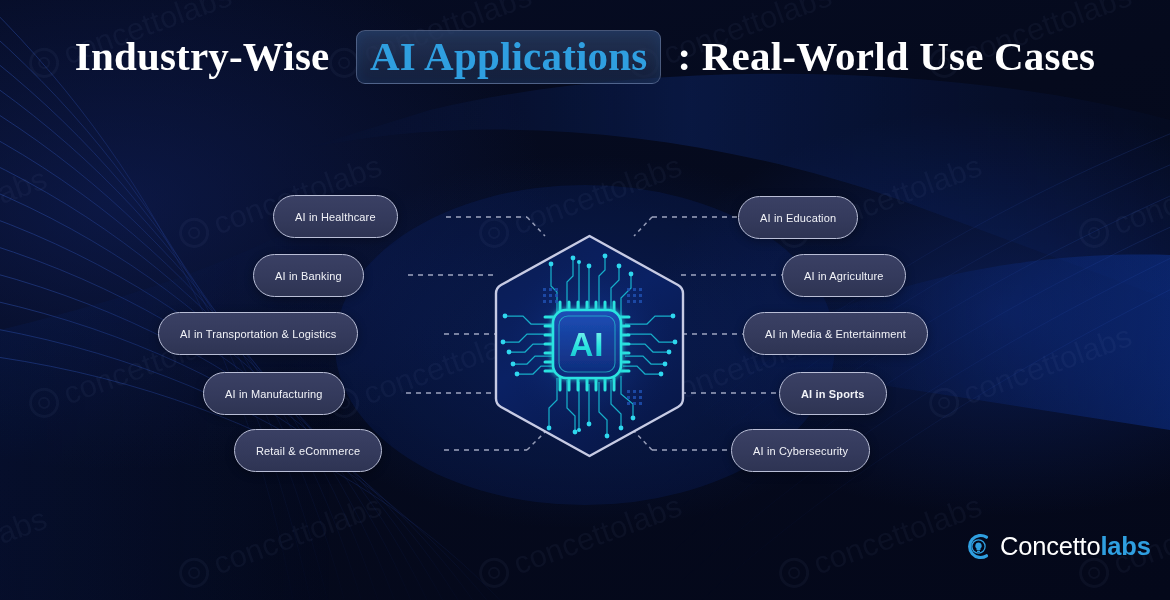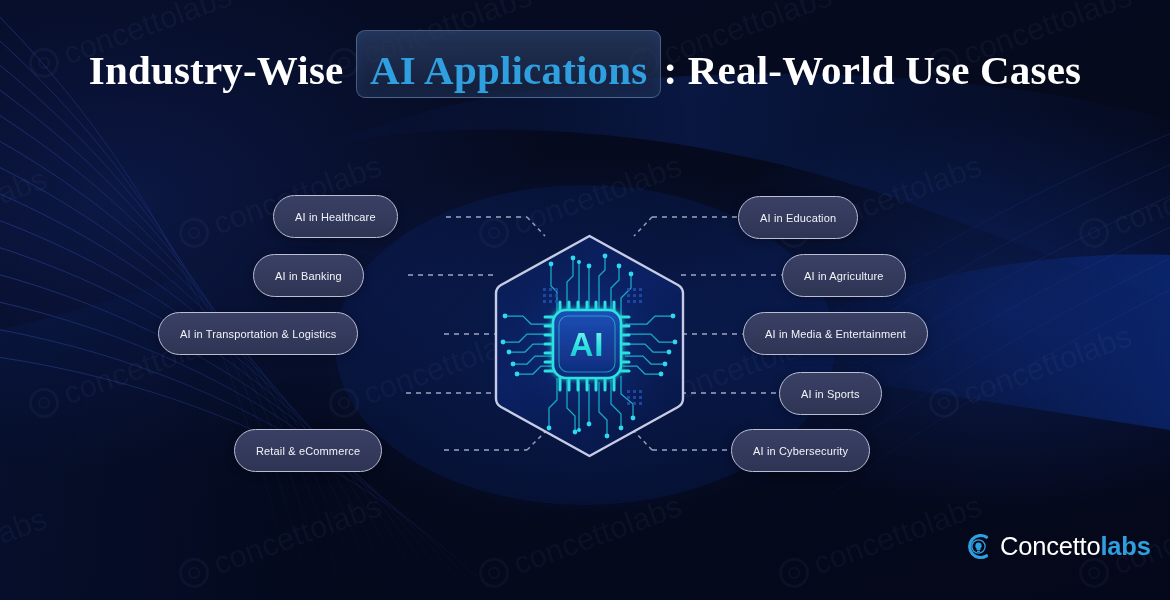--- a/index.html
+++ b/index.html
@@ -38,21 +38,21 @@
 
   
   .title{
     position:absolute;left:0;right:0;top:30px;text-align:center;
     font-family:"Liberation Serif","DejaVu Serif",serif;
     font-size:41px;font-weight:700;color:#ffffff;letter-spacing:.2px;
     white-space:nowrap;
   }
   .title .hl{
     display:inline-block;color:#2f9fe0;
-    padding:18px 13px 5px 13px;margin:0 2px;border-radius:9px;
+    padding:4px 13px 5px 13px;margin:0 16px;border-radius:9px;
     background:linear-gradient(180deg,rgba(46,66,105,.72),rgba(28,41,72,.62));
     border:1px solid rgba(150,172,215,.40);
     box-shadow:0 0 14px rgba(30,90,160,.22) inset;
     vertical-align:baseline;line-height:1.05;
   }
 
   
   #connectors{position:absolute;left:0;top:0;width:1170px;height:600px;}
 
   
@@ -416,34 +416,37 @@
 
   <div class="pill" style="left:273px;top:195px;">
     <span>AI in Healthcare</span>
   </div>
   <div class="pill" style="left:253px;top:254px;">
     <span>AI in Banking</span>
   </div>
   <div class="pill" style="left:158px;top:312px;">
     <span>AI in Transportation &amp; Logistics</span>
   </div>
+  <div class="pill" style="left:203px;top:372px;">
+    <span>AI in Manufacturing</span>
+  </div>
   <div class="pill" style="left:234px;top:429px;">
     <span>Retail &amp; eCommerce</span>
   </div>
 
   <div class="pill" style="left:782px;top:254px;">
     <span>AI in Agriculture</span>
   </div>
   <div class="pill" style="left:738px;top:196px;">
     <span>AI in Education</span>
   </div>
   <div class="pill" style="left:743px;top:312px;">
     <span>AI in Media &amp; Entertainment</span>
   </div>
-  <div class="pill" style="left:779px;top:372px;">
+  <div class="pill" style="left:779px;top:372px;font-weight:bold;">
     <span>AI in Sports</span>
   </div>
   <div class="pill" style="left:731px;top:429px;">
     <span>AI in Cybersecurity</span>
   </div>
 
   <div id="logo">
     <svg class="mark" width="31" height="31" viewBox="0 0 31 31">
       <path d="M23.5,6.2 A11,11 0 1 0 23.5,24.8" fill="none" stroke="#2f9fe0" stroke-width="3.2" stroke-linecap="round"></path>
       <circle cx="15.5" cy="15.5" r="6.6" fill="none" stroke="#2f9fe0" stroke-width="1.3"></circle>

